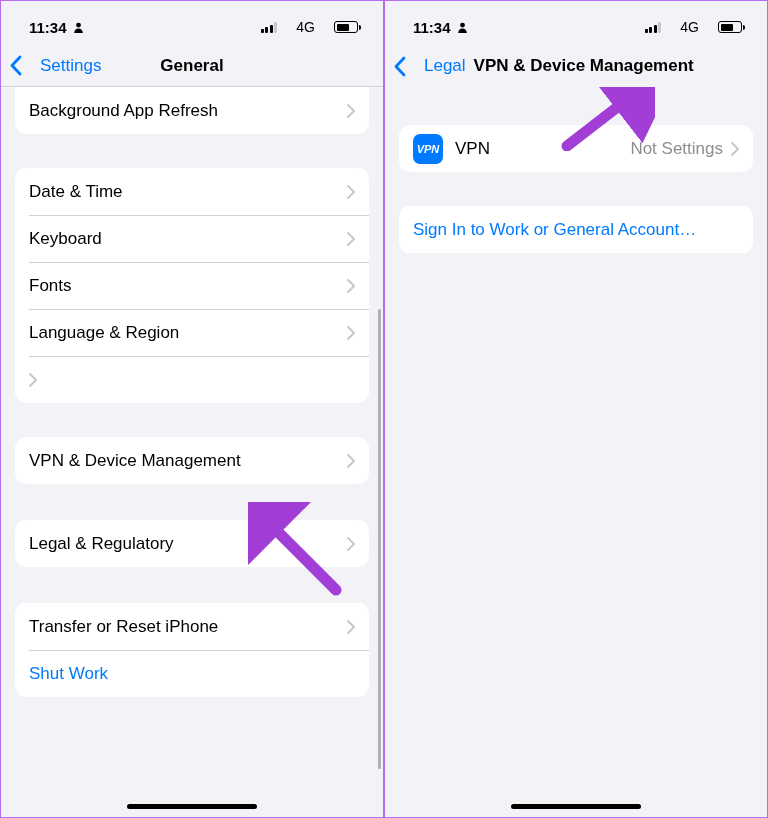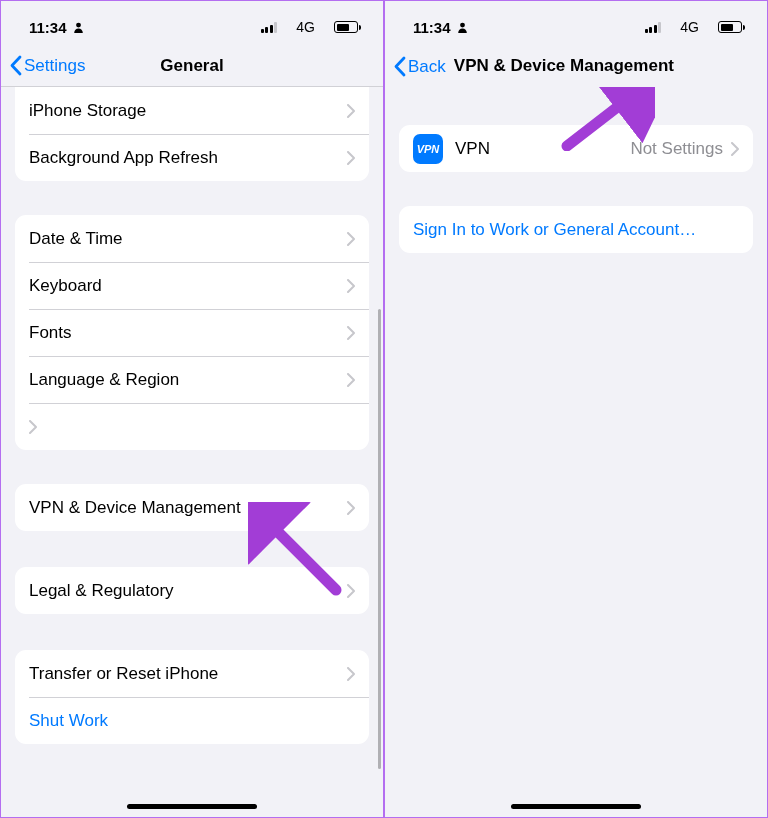--- a/index.html
+++ b/index.html
@@ -49,24 +49,24 @@
   .nav-bar {
     height: 42px;
     display: flex;
     align-items: center;
     position: relative;
     border-bottom: 0.5px solid #d1d1d6;
     padding: 0 8px;
   }
   .nav-back {
     display: flex;
-    align-items: flex-end;
+    align-items: center;
     color: #007aff;
     font-size: 17px;
-    gap: 2px;
+    gap: 18px;
     cursor: pointer;
   }
   .nav-back svg { display:block; }
   .nav-title {
     position: absolute;
     left: 50%;
     transform: translateX(-50%);
     font-size: 17px;
     font-weight: 600;
     color: #000;
@@ -200,28 +200,20 @@
       <span>Settings</span>
     </div>
     <div class="nav-title">General</div>
   </div>
 
   <div class="content">
     <div class="scroll-indicator"></div>
 
     <div class="group first-partial">
       <div class="row">
-        <span class="row-label">iPhone Storage</span>
-        <span class="chevron">
-            <svg width="8" height="14" viewBox="0 0 8 14">
-              <path d="M1 1l6 6-6 6" stroke="#c7c7cc" stroke-width="2" fill="none" stroke-linecap="round" stroke-linejoin="round"></path>
-            </svg>
-          </span>
-      </div>
-      <div class="row">
         <span class="row-label">Background App Refresh</span>
         <span class="chevron">
             <svg width="8" height="14" viewBox="0 0 8 14">
               <path d="M1 1l6 6-6 6" stroke="#c7c7cc" stroke-width="2" fill="none" stroke-linecap="round" stroke-linejoin="round"></path>
             </svg>
           </span>
       </div>
     </div>
 
     <div class="gap-s"></div>
@@ -349,21 +341,21 @@
         <span class="battery-nub"></span>
       </span>
     </div>
   </div>
 
   <div class="nav-bar" style="border-bottom:none;">
     <div class="nav-back">
       <svg width="13" height="21" viewBox="0 0 13 21" fill="none">
           <path d="M11 2L3 10.5L11 19" stroke="#007aff" stroke-width="2.8" stroke-linecap="round" stroke-linejoin="round"></path>
         </svg>
-      <span>Back</span>
+      <span>Legal</span>
     </div>
     <div class="nav-title left-align">VPN &amp; Device Management</div>
   </div>
 
   <div class="content">
     <div style="height:38px;"></div>
 
     <div class="group">
       <div class="row">
         <span class="vpn-icon">VPN</span>

